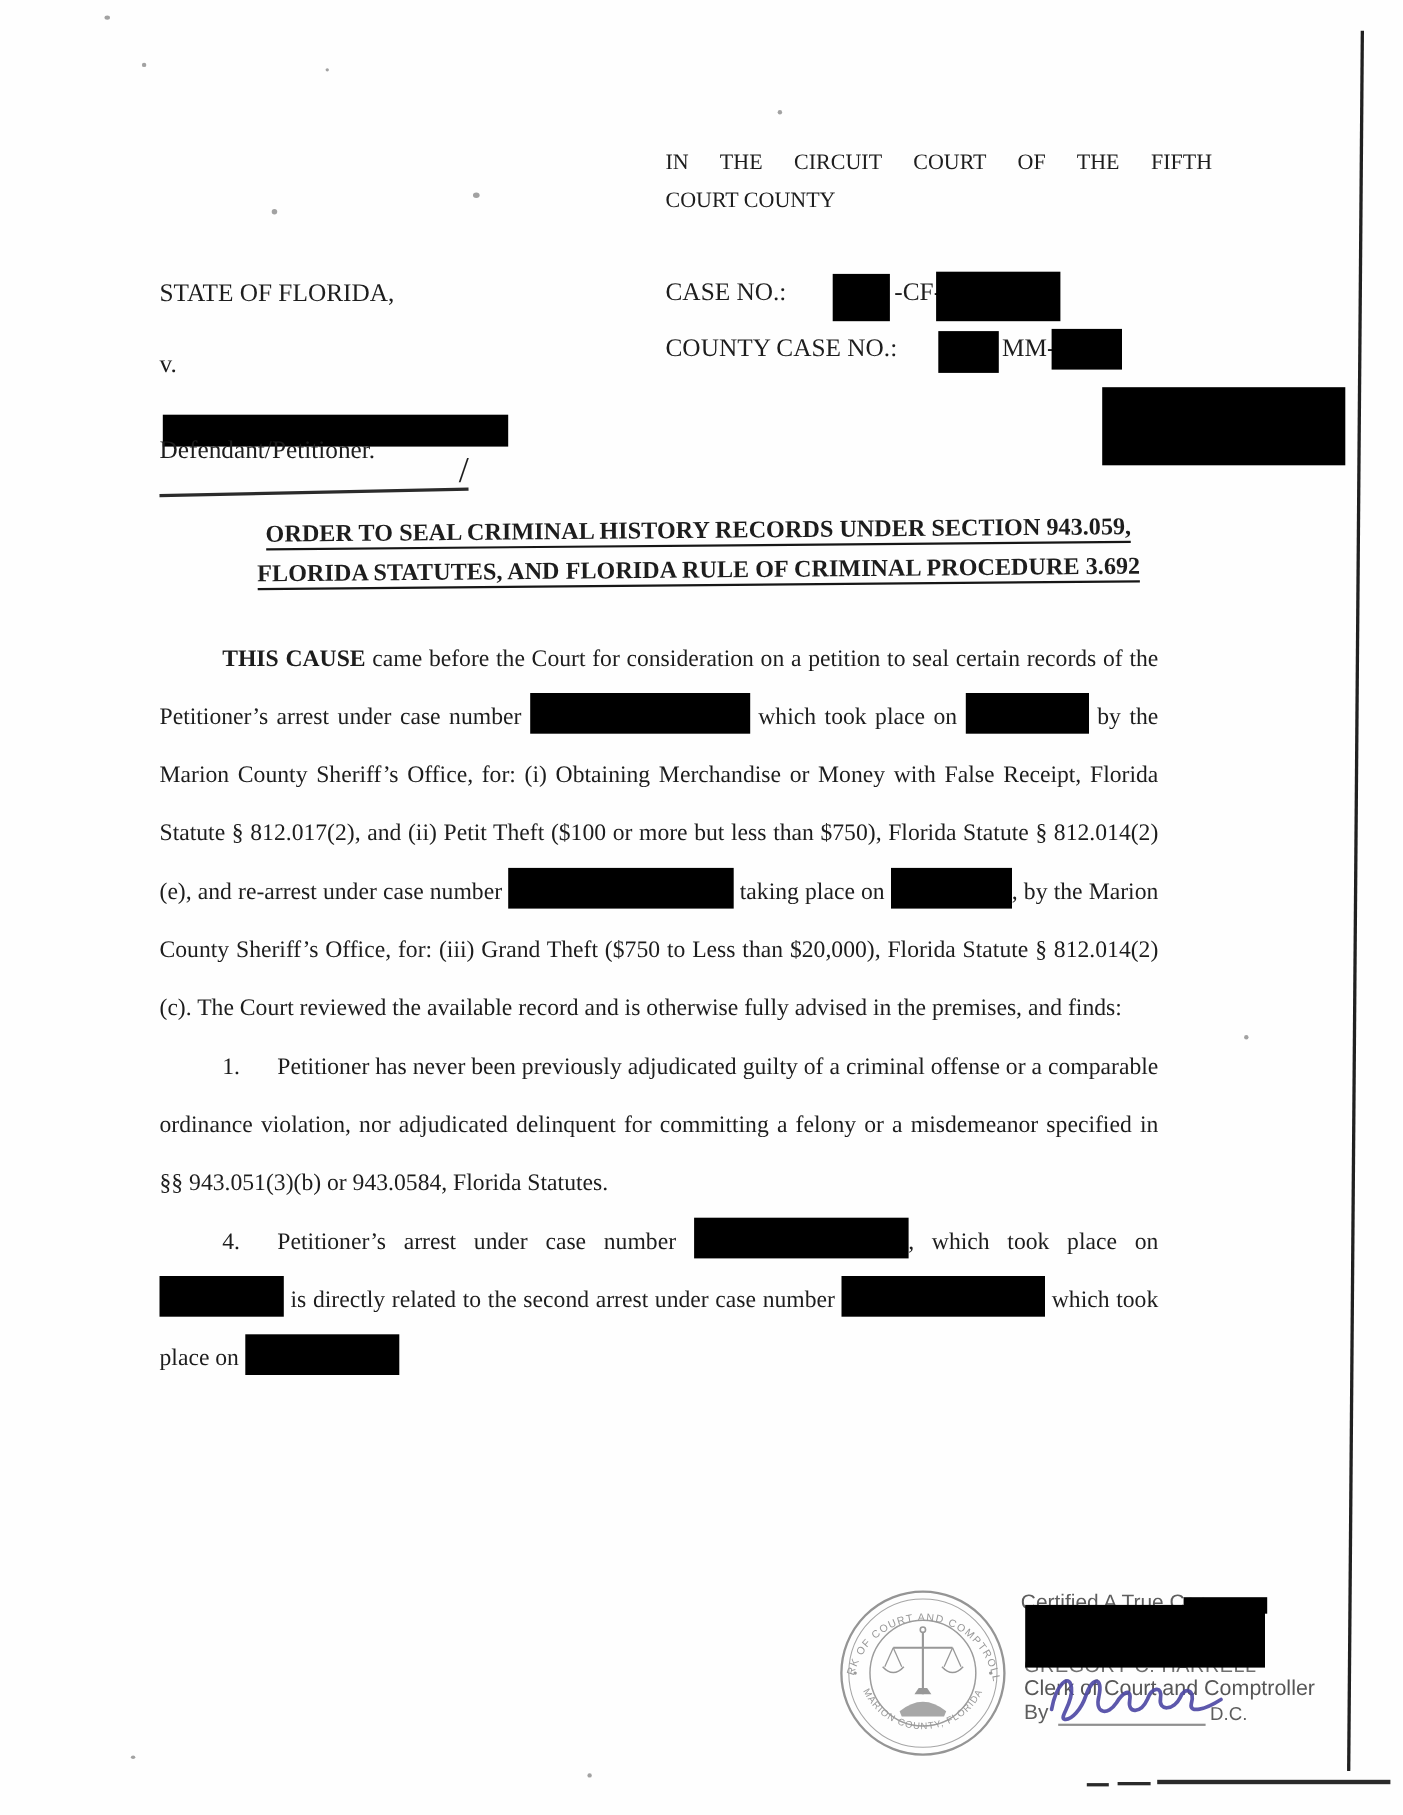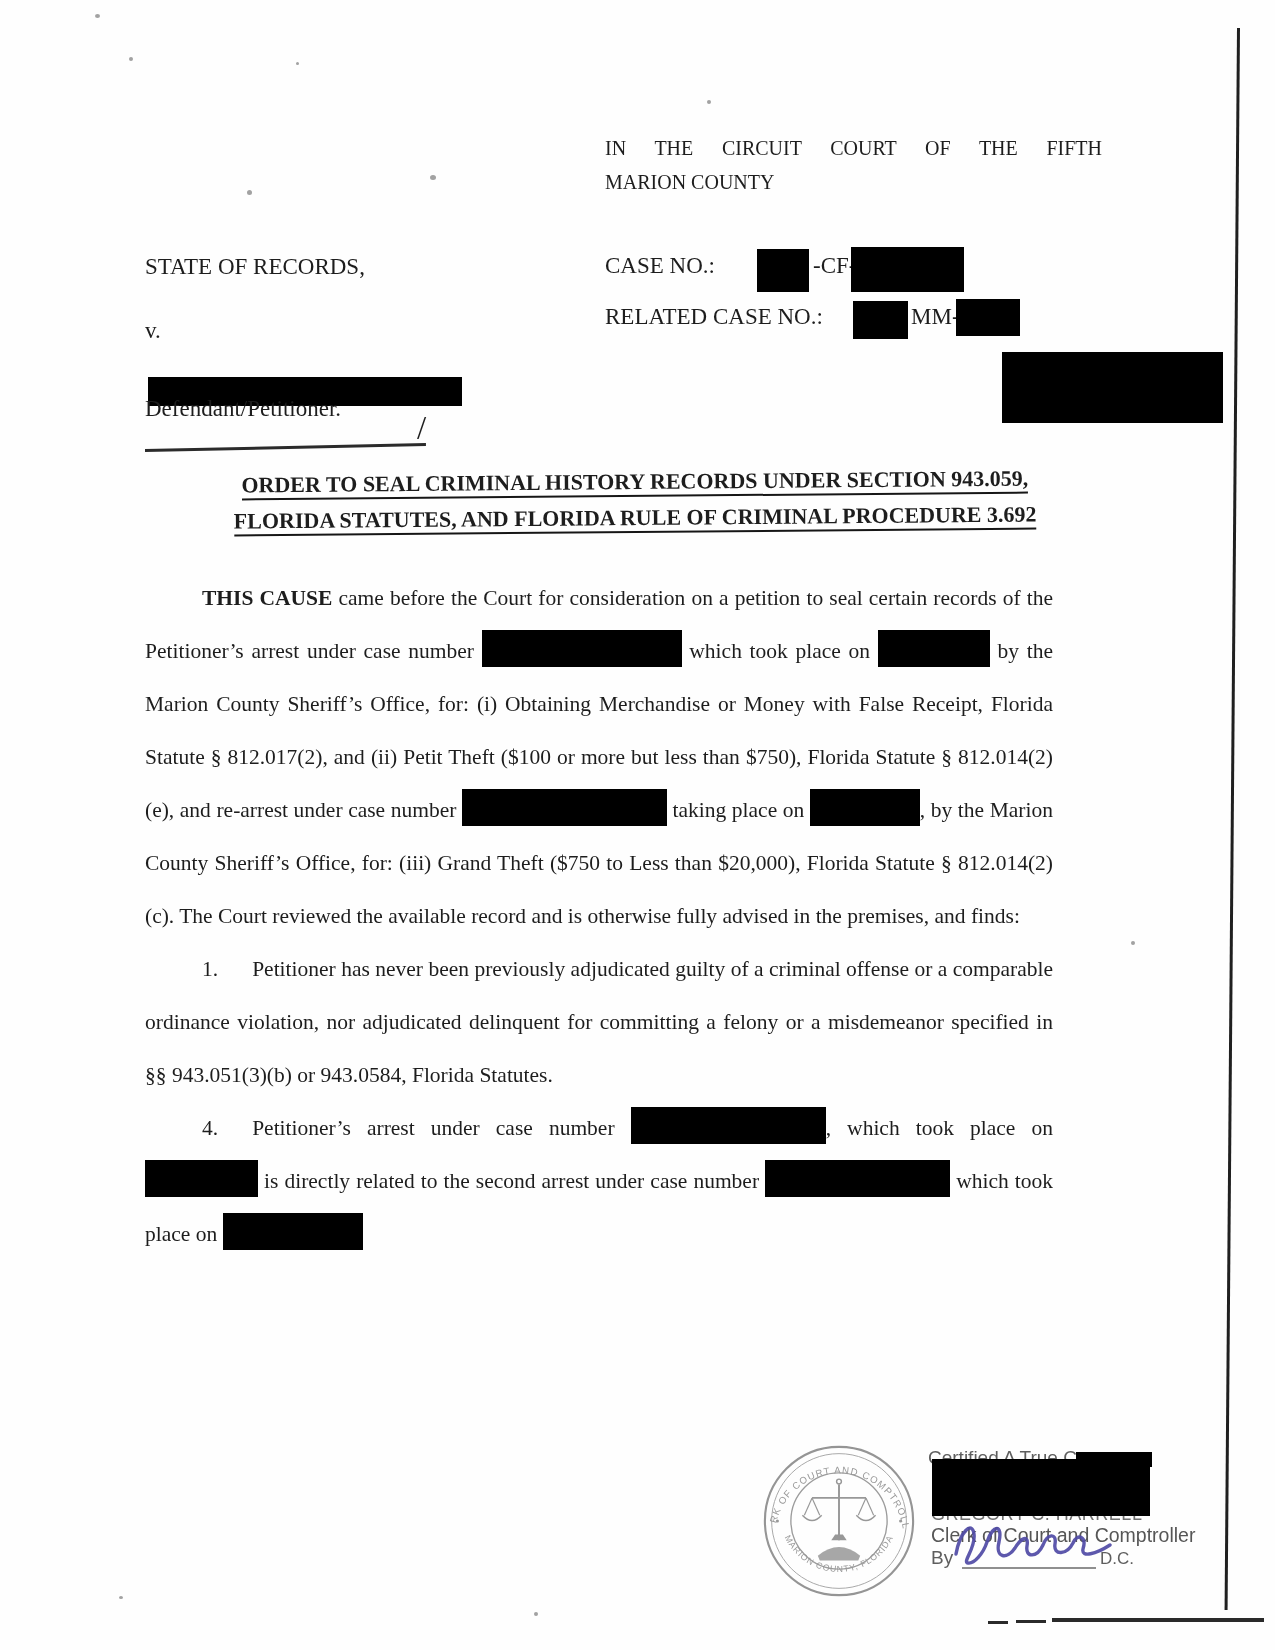--- a/index.html
+++ b/index.html
@@ -46,36 +46,36 @@
   <div class="abs speck" style="left:534px;top:1612px;width:4px;height:4px"></div>
   <div class="abs speck" style="left:119px;top:1596px;width:4px;height:3px"></div>
 
   <div class="abs edge-line"></div>
   <div class="abs bottom-dash" style="left:988px;top:1621px;width:20px;height:3px"></div>
   <div class="abs bottom-dash" style="left:1016px;top:1620px;width:30px;height:3px"></div>
   <div class="abs bottom-dash" style="left:1052px;top:1618px;width:212px;height:4px"></div>
 
   <div class="abs court-header">
     <div class="just">IN THE CIRCUIT COURT OF THE FIFTH</div>
-    <div>MARION COUNTY</div>
+    <div>COURT COUNTY</div>
   </div>
 
   <span class="abs cap" style="left:605px;top:253px">CASE NO.:</span>
   <div class="abs blackbox" style="left:757px;top:249px;width:52px;height:43px"></div>
   <span class="abs cap" style="left:813px;top:253px">-CF-</span>
   <div class="abs blackbox" style="left:851px;top:247px;width:113px;height:45px"></div>
 
-  <span class="abs cap" style="left:605px;top:304px">RELATED CASE NO.:</span>
+  <span class="abs cap" style="left:605px;top:304px">COUNTY CASE NO.:</span>
   <div class="abs blackbox" style="left:853px;top:301px;width:55px;height:38px"></div>
   <span class="abs cap" style="left:911px;top:304px">MM-</span>
   <div class="abs blackbox" style="left:956px;top:299px;width:64px;height:37px"></div>
 
   <div class="abs blackbox" style="left:1002px;top:352px;width:221px;height:71px"></div>
 
-  <span class="abs cap" style="left:145px;top:254px">STATE OF RECORDS,</span>
+  <span class="abs cap" style="left:145px;top:254px">STATE OF FLORIDA,</span>
   <span class="abs cap" style="left:145px;top:318px">v.</span>
   <div class="abs blackbox" style="left:148px;top:377px;width:314px;height:29px"></div>
   <span class="abs cap" style="left:145px;top:396px">Defendant/Petitioner.</span>
   <div class="abs caption-rule"></div>
   <span class="abs caption-slash">/</span>
 
   <div class="abs title-block">
     <span class="tl">ORDER TO SEAL CRIMINAL HISTORY RECORDS UNDER SECTION 943.059,</span><br>
     <span class="tl">FLORIDA STATUTES, AND FLORIDA RULE OF CRIMINAL PROCEDURE 3.692</span>
   </div>

